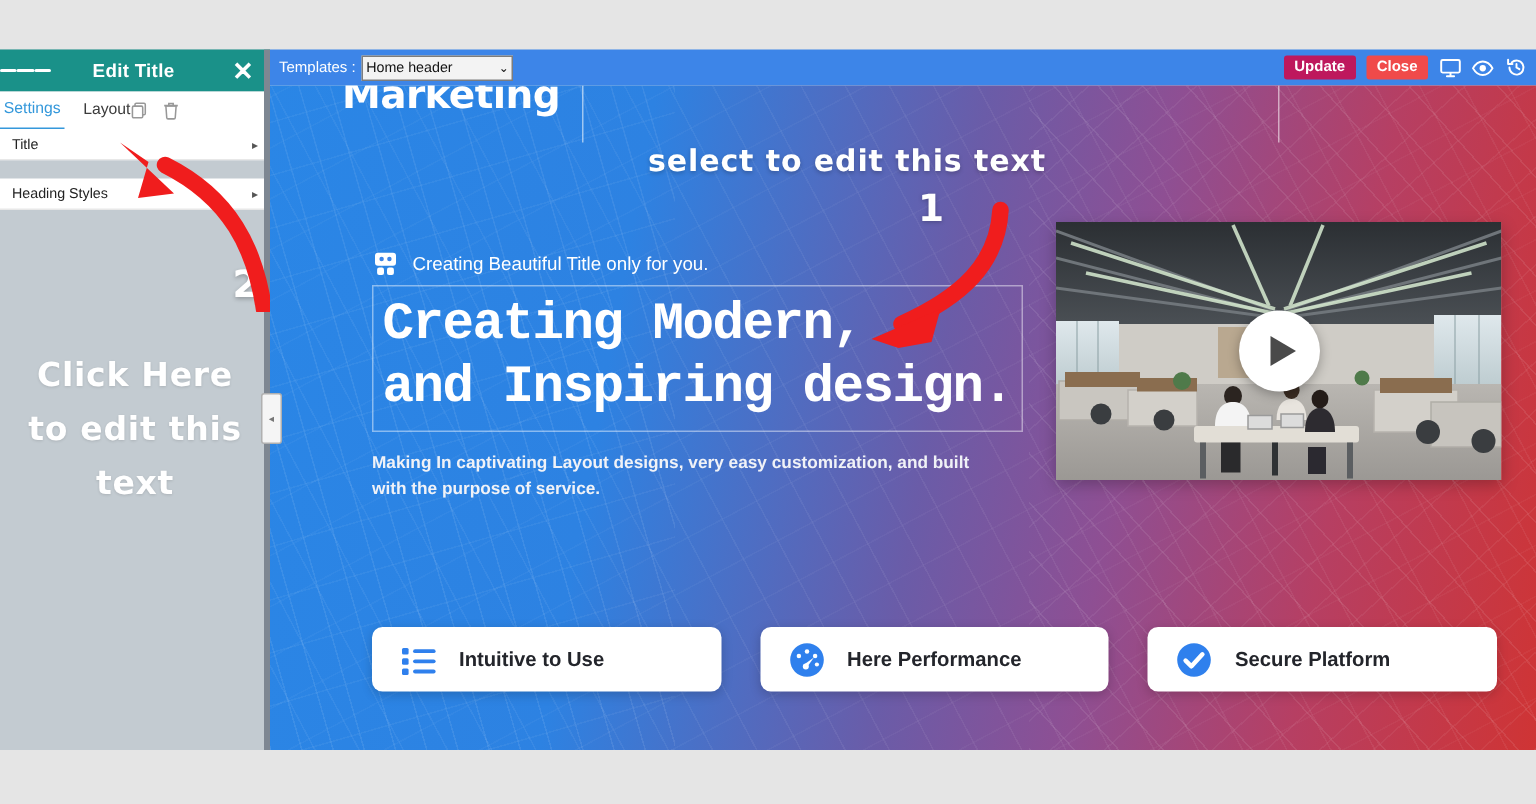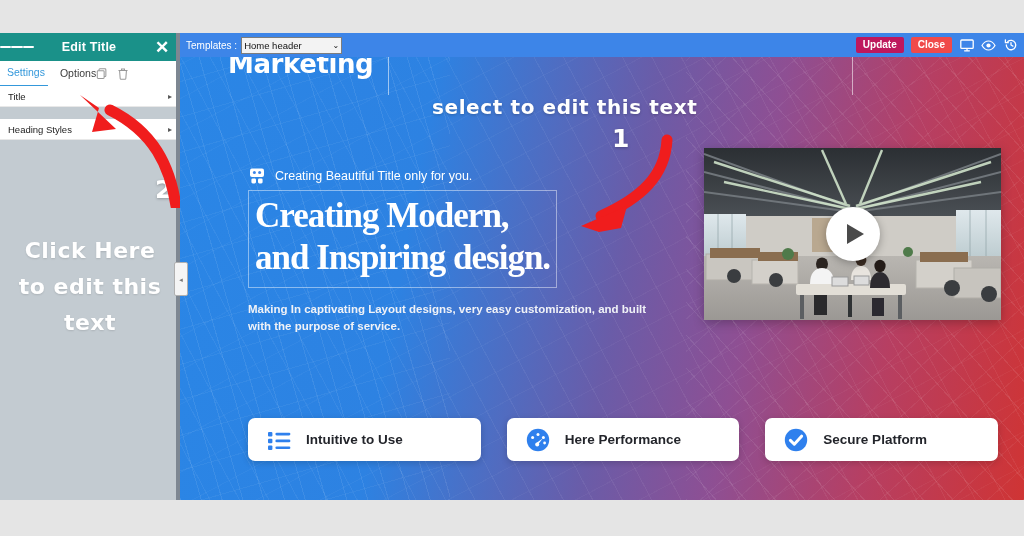--- a/index.html
+++ b/index.html
@@ -21,21 +21,21 @@
     position:absolute;left:0;top:0;width:180px;height:28px;background:#1a9189;
     display:flex;align-items:center;
   }
   .panel-burger{width:34px;display:flex;align-items:center;justify-content:center;cursor:pointer;}
   .panel-burger span{display:block;width:15px;height:2px;background:#fff;margin:2px 0;border-radius:1px;}
   .panel-title{flex:1;text-align:center;color:#fff;font-size:12.5px;font-weight:bold;letter-spacing:.2px;}
   .panel-close{width:36px;display:flex;align-items:center;justify-content:center;color:#fff;font-size:17px;font-weight:bold;cursor:pointer;line-height:1;}
 
   .panel-tabs{
     position:absolute;left:0;top:28px;width:180px;height:25px;background:#fff;
-    display:flex;align-items:center;border-bottom:1px solid #be185d;
+    display:flex;align-items:center;border-bottom:1px solid #be185d;justify-content:flex-end;
   }
   .tab{font-size:10.5px;padding:0 0 0 7px;height:25px;line-height:25px;cursor:pointer;color:#3c3c3c;}
   .tab.active{color:#3498db;border-bottom:2px solid #3498db;padding-right:3px;}
   .tab-icons{margin-left:auto;display:flex;gap:9px;padding-right:60px;}
   .ic{width:12px;height:13px;opacity:.62;cursor:pointer;}
 
   .panel-rows{position:absolute;left:0;top:53px;width:180px;}
   .prow{
     height:20px;background:#fff;display:flex;align-items:center;
     padding:0 8px;font-size:9.5px;color:#222;cursor:pointer;
@@ -114,21 +114,21 @@
   
   .hero{position:absolute;left:68px;top:110px;width:450px;}
   .eyebrow{display:flex;align-items:center;gap:9px;color:#fff;font-size:12.5px;margin-bottom:6px;}
   .robot-ic{width:18px;height:17px;flex:0 0 18px;}
   .hero-box{
     border:1px solid rgba(255,255,255,.45);padding:4px 6px 8px 6px;display:inline-block;
     cursor:pointer;
   }
   .hero-h1{
     color:#fff;font-size:35px;line-height:42px;font-weight:800;letter-spacing:-1px;
-    font-family:Liberation Serif, serif;margin:0;white-space:nowrap;
+    font-family:Liberation Mono, monospace;margin:0;white-space:nowrap;
   }
   .hero-p{color:#f0f2f7;font-size:11.5px;line-height:17px;font-weight:600;margin-top:13px;width:420px;}
 
   
   .video{
     position:absolute;left:524px;top:91px;width:297px;height:172px;overflow:hidden;
     box-shadow:0 3px 10px rgba(0,0,0,.25);cursor:pointer;
   }
   .video img,.video .photo{width:100%;height:100%;display:block;}
   .play{
@@ -186,21 +186,21 @@
         <span></span>
           <span></span>
           <span></span>
       </div>
       <div class="panel-title">Edit Title</div>
       <div class="panel-close">✕</div>
     </div>
 
     <div class="panel-tabs">
       <div class="tab active">Settings</div>
-      <div class="tab" style="padding-left:12px;">Options</div>
+      <div class="tab" style="padding-left:12px;">Layout</div>
       <div class="tab-icons">
         <svg class="ic" viewBox="0 0 14 14">
           <rect x="3.5" y="1.5" width="8" height="9" rx="1" fill="none" stroke="#5a5a5a" stroke-width="1.2"></rect>
           <rect x="1.5" y="3.8" width="8" height="9" rx="1" fill="#fff" stroke="#5a5a5a" stroke-width="1.2"></rect>
         </svg>
         <svg class="ic" viewBox="0 0 14 14">
           <path d="M3 3.6h8l-.7 9.2a1 1 0 0 1-1 .9H4.7a1 1 0 0 1-1-.9L3 3.6z" fill="none" stroke="#5a5a5a" stroke-width="1.2"></path>
           <path d="M1.7 3.4h10.6M5.3 3.3V1.8h3.4v1.5" fill="none" stroke="#5a5a5a" stroke-width="1.2"></path>
         </svg>
       </div>

